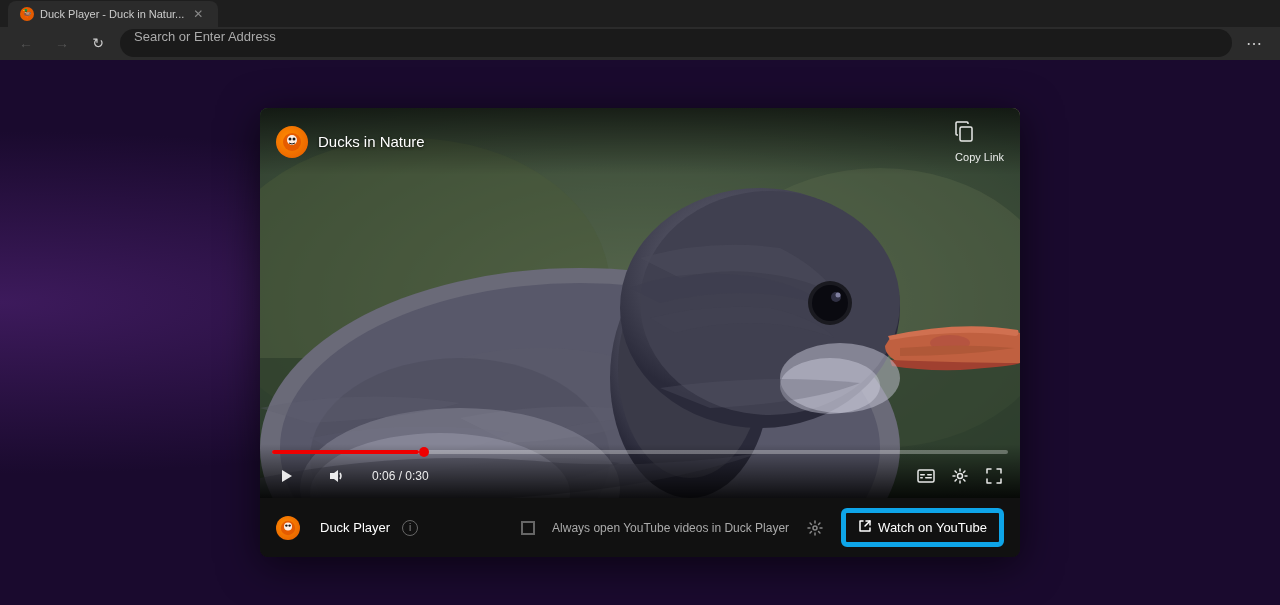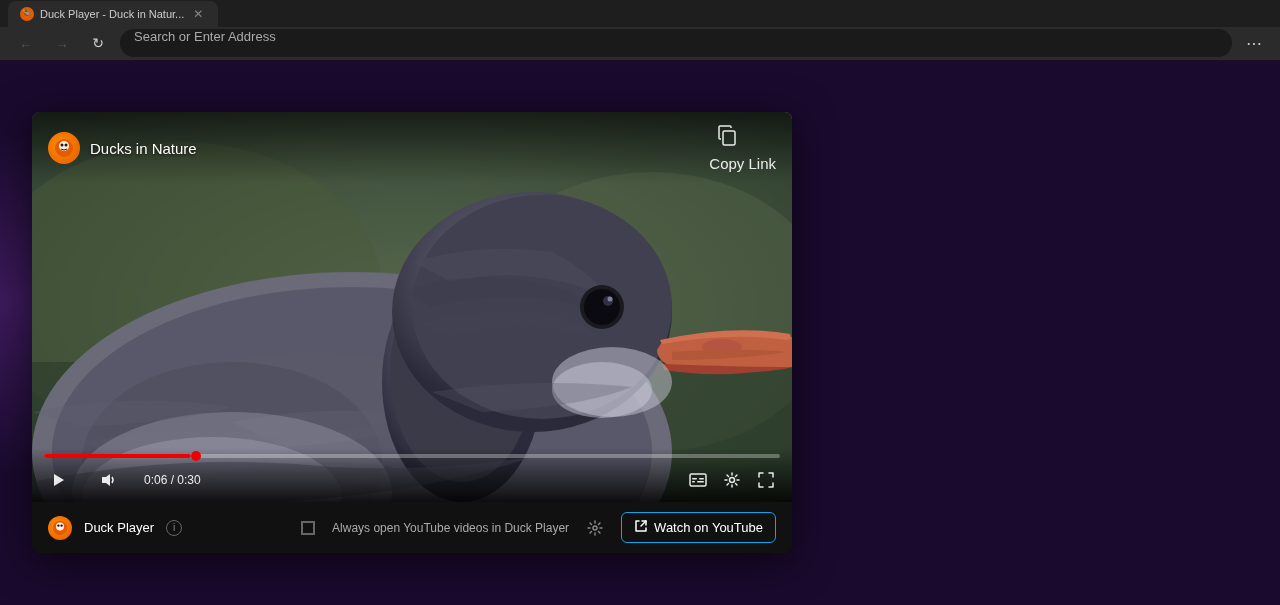--- a/index.html
+++ b/index.html
@@ -133,21 +133,21 @@
       color: #ccc;
       font-size: 16px;
     }
 
     
     .main-content {
       position: relative;
       z-index: 1;
       display: flex;
       align-items: center;
-      justify-content: flex-start;
+      justify-content: center;
       height: calc(605px - 60px);
       padding: 32px;
     }
 
     
     .duck-player {
       width: 760px;
       background: #1a1a1a;
       border-radius: 8px;
       overflow: hidden;
@@ -222,21 +222,21 @@
       cursor: pointer;
       color: white;
       opacity: 0.9;
     }
 
     .copy-icon {
       font-size: 20px;
     }
 
     .copy-link-label {
-      font-size: 15px;
+      font-size: 11px;
       color: white;
       margin-left: 31px;
     }
 
     
     .video-controls {
       position: absolute;
       bottom: 0;
       left: 0;
       right: 0;
@@ -325,20 +325,21 @@
       align-items: center;
       justify-content: center;
       font-size: 12px;
       flex-shrink: 0;
     }
 
     .duck-player-label {
       color: white;
       font-size: 13px;
       font-weight: 500;
+      margin-left: 8px;
     }
 
     .info-icon {
       width: 16px;
       height: 16px;
       border-radius: 50%;
       border: 1px solid #666;
       color: #888;
       font-size: 10px;
       display: flex;
@@ -379,21 +380,21 @@
       cursor: pointer;
       color: #888;
       font-size: 16px;
     }
 
     .watch-yt-btn {
       display: flex;
       align-items: center;
       gap: 6px;
       background: transparent;
-      border: 1px solid #0ea5e9;
+      border: 5px solid #0ea5e9;
       color: white;
       padding: 6px 12px;
       border-radius: 6px;
       cursor: pointer;
       font-size: 13px;
       white-space: nowrap;
     }
 
     .watch-yt-icon {
       font-size: 14px;

